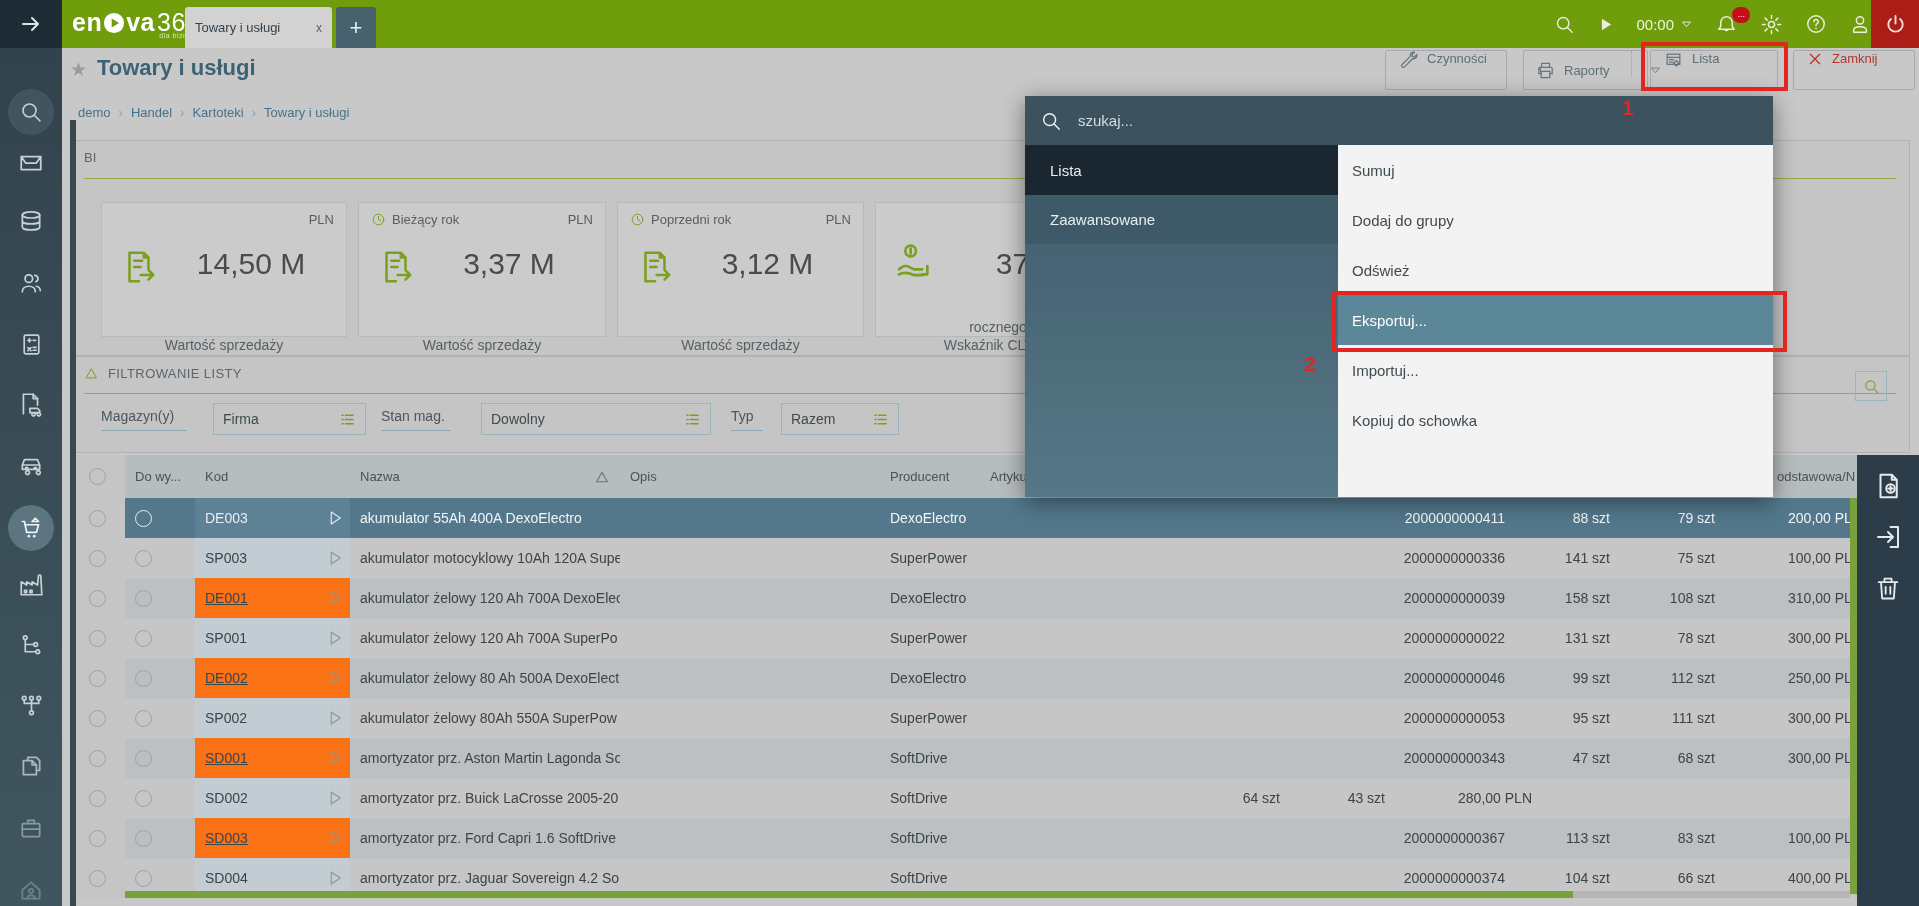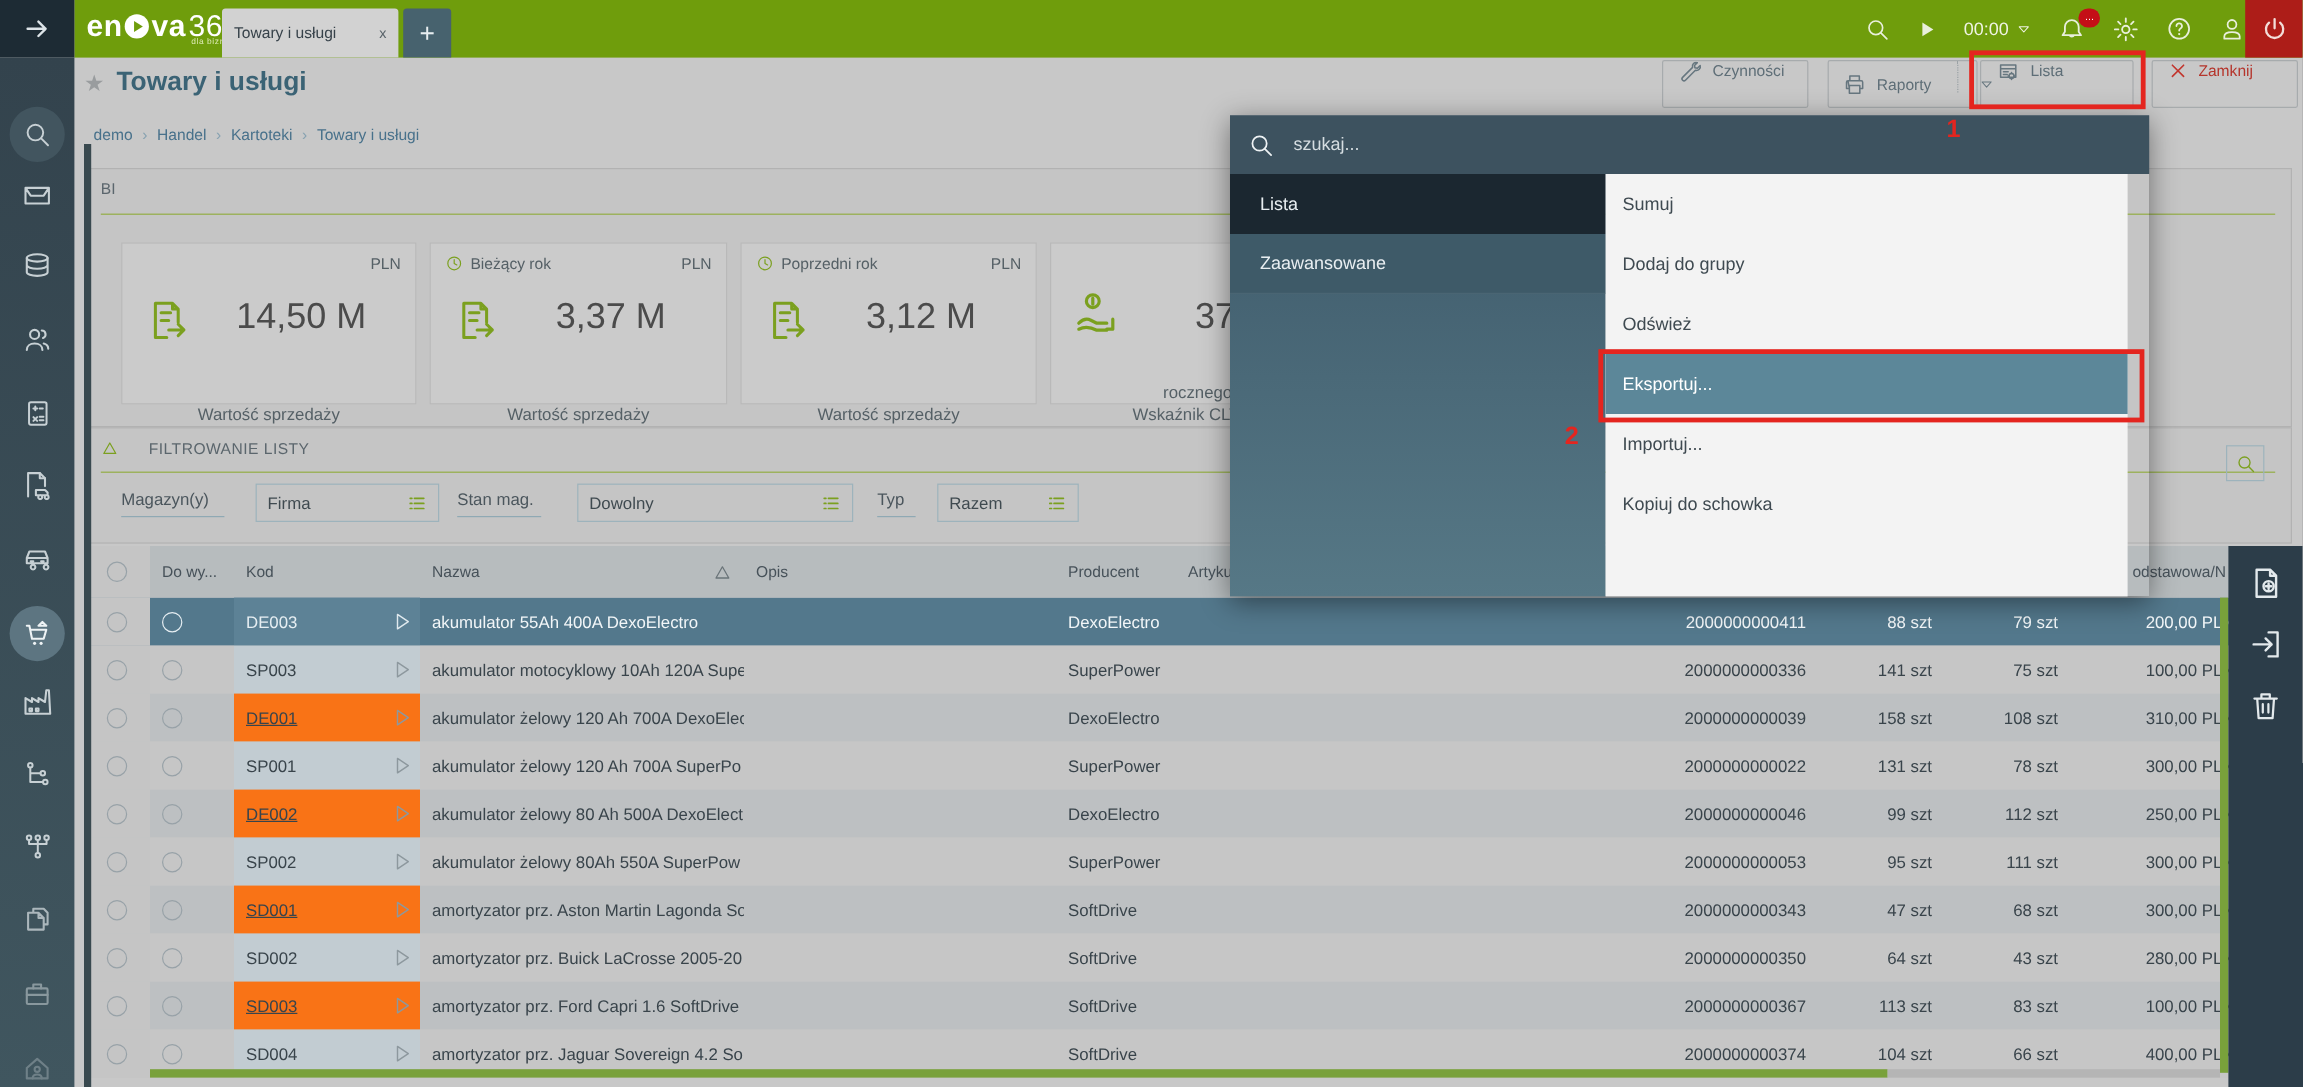--- a/index.html
+++ b/index.html
@@ -56,21 +56,21 @@
   .card .period{position:absolute;top:9px;left:12px;display:flex;align-items:center;gap:6px;font-size:13px;color:#556066;}
   .card .period .cico{color:#7ba01f;}
   .card .kico{position:absolute;left:18px;top:45px;color:#7ba01f;}
   .card .value{position:absolute;left:62px;right:8px;top:44px;text-align:center;font-size:30px;color:#4b4b4b;}
   .card .klabel{position:absolute;left:4px;right:4px;top:98px;text-align:center;font-size:14px;color:#556066;margin-top:36px;}
   .card .klabel2{position:absolute;left:4px;right:4px;top:116px;text-align:center;font-size:14px;color:#556066;}
   .card1{left:30px;width:246px;} .card2{left:287px;width:248px;} .card3{left:546px;width:247px;} .card4{left:804px;width:246px;}
 
   
   .filter-panel{left:70px;top:356px;width:1840px;height:97px;}
-  .filter-title{position:absolute;left:13px;top:9px;display:flex;align-items:center;gap:25px;font-size:13px;color:#5b666d;letter-spacing:.4px;}
+  .filter-title{position:absolute;left:13px;top:9px;display:flex;align-items:center;gap:9px;font-size:13px;color:#5b666d;letter-spacing:.4px;}
   .filter-title .fico{color:#7ba01f;}
   .filter-panel .green-rule{top:36px;}
   .ffield{position:absolute;top:46px;height:32px;display:flex;align-items:center;}
   .flabel{font-size:14px;color:#4b565d;border-bottom:1px solid #8fa9b4;padding-bottom:6px;}
   .fselect{box-sizing:border-box;height:32px;border:1px solid #9db3bc;display:flex;align-items:center;justify-content:space-between;padding:0 9px;font-size:14px;color:#3f4a50;cursor:pointer;}
   .fselect .lico{color:#7ba01f;margin-left:14px;}
   .fsearch{position:absolute;top:14px;right:22px;width:30px;height:28px;border:1px solid #9db3bc;display:flex;align-items:center;justify-content:center;color:#7ba01f;cursor:pointer;}
 
   
   .grid{position:absolute;left:70px;top:455px;width:1802px;height:451px;font-size:14px;color:#39444b;}
@@ -103,21 +103,21 @@
 
   .vscroll{position:absolute;left:1850px;top:498px;width:7px;height:396px;background:#79a13b;z-index:3;}
   .hscroll{position:absolute;left:125px;top:891px;width:1448px;height:7px;background:#79a13b;z-index:3;}
   .hscroll-track{position:absolute;left:1573px;top:891px;width:277px;height:7px;background:#b5b5b5;z-index:3;}
 
   
   .rtoolbar{position:absolute;left:1857px;top:455px;width:62px;height:451px;background:#2c3d49;z-index:4;display:flex;flex-direction:column;align-items:center;padding-top:13px;box-sizing:border-box;gap:15px;}
   .rtool{width:36px;height:36px;color:#e3e9ec;display:flex;align-items:center;justify-content:center;cursor:pointer;}
 
   
-  .overlay{position:absolute;left:1025px;top:96px;width:748px;height:401px;z-index:10;box-shadow:0 5px 22px rgba(0,0,0,.45);padding-left:18px;}
+  .overlay{position:absolute;left:1025px;top:96px;width:748px;height:401px;z-index:10;box-shadow:0 5px 22px rgba(0,0,0,.45);}
   .ov-search{position:absolute;left:0;top:0;width:100%;height:49px;background:#3d525f;display:flex;align-items:center;box-sizing:border-box;padding-left:15px;gap:16px;}
   .ov-search .sico{color:#eef2f4;}
   .ov-search .ph{font-size:15px;color:#d5dde1;}
   .ov-left{position:absolute;left:0;top:49px;width:313px;height:352px;background:linear-gradient(#3f5b6b,#567886);}
   .ov-tab{height:50px;display:flex;align-items:center;padding-left:25px;font-size:15px;color:#e8eef1;cursor:pointer;box-sizing:border-box;}
   .ov-tab.active{background:#1b2730;}
   .ov-tab.second{background:#3e5a68;border-bottom:1px solid #4a6573;}
   .ov-right{position:absolute;left:313px;top:49px;width:435px;height:352px;background:#f3f3f3;}
   .ov-item{height:50px;display:flex;align-items:center;padding-left:14px;font-size:15px;color:#3f4a51;cursor:pointer;}
   .ov-item.hot{background:#5c8799;color:#fff;}
@@ -792,21 +792,20 @@
       <div class="cell c-kod">SD002</div>
       <div class="cell c-play">
           <svg width="18" height="18">
             <use href="#i-rowplay"></use>
           </svg>
         </div>
       <div class="cell c-nazwa">amortyzator prz. Buick LaCrosse 2005-20</div>
       <div class="cell c-opis"></div>
       <div class="cell c-producent">SoftDrive</div>
       <div class="cell c-artykul"></div>
-      <div class="cell c-ean">2000000000350</div>
       <div class="cell c-qty1">64 szt</div>
       <div class="cell c-qty2">43 szt</div>
       <div class="cell c-price">280,00 PLN</div>
     </div>
 
     <div class="trow r-odd">
       <div class="cell c-gutter">
           <span class="radio"></span>
         </div>
       <div class="cell c-dowy">

